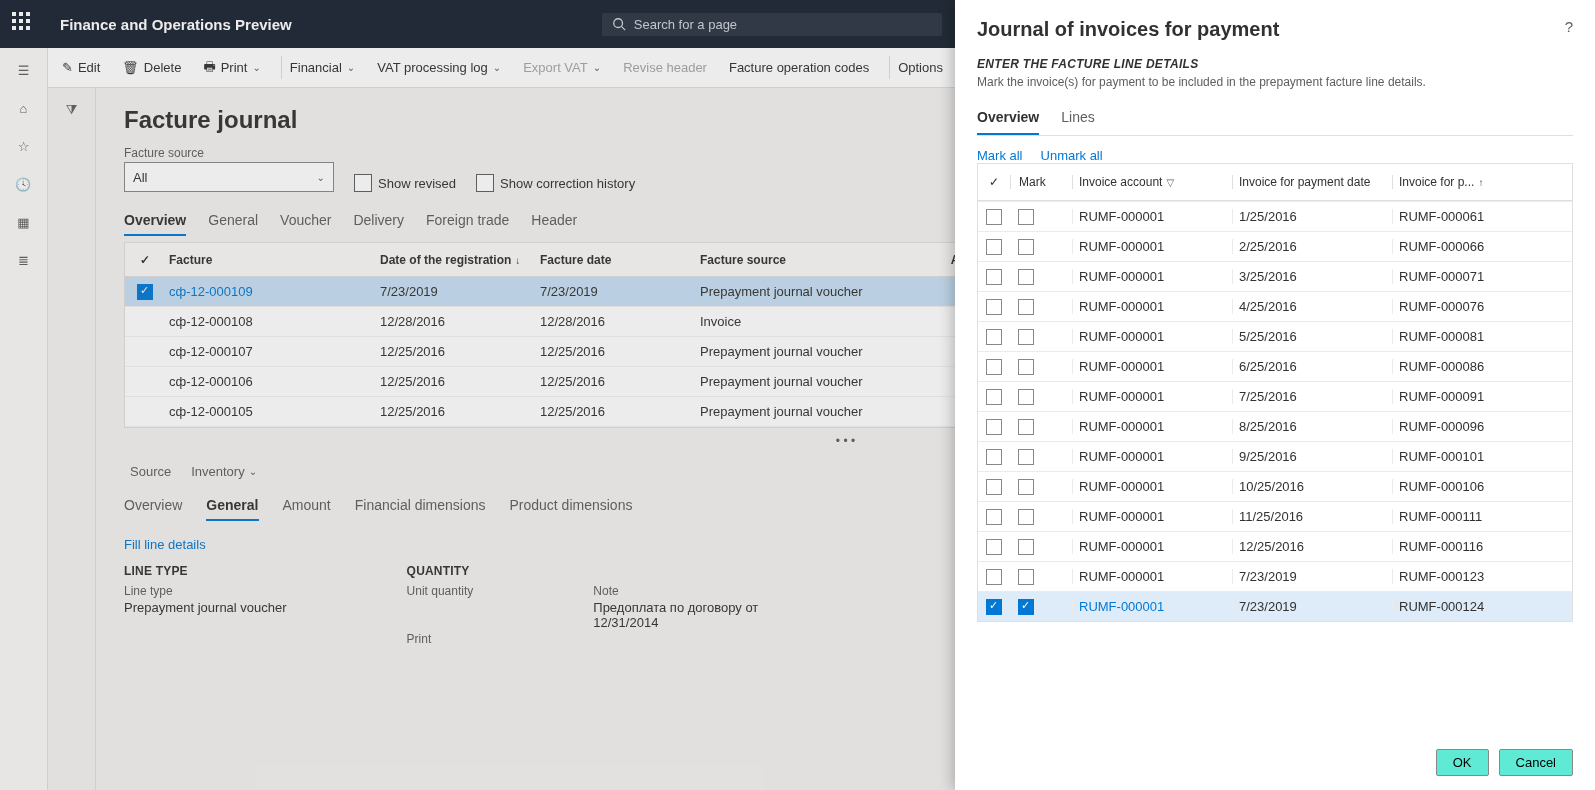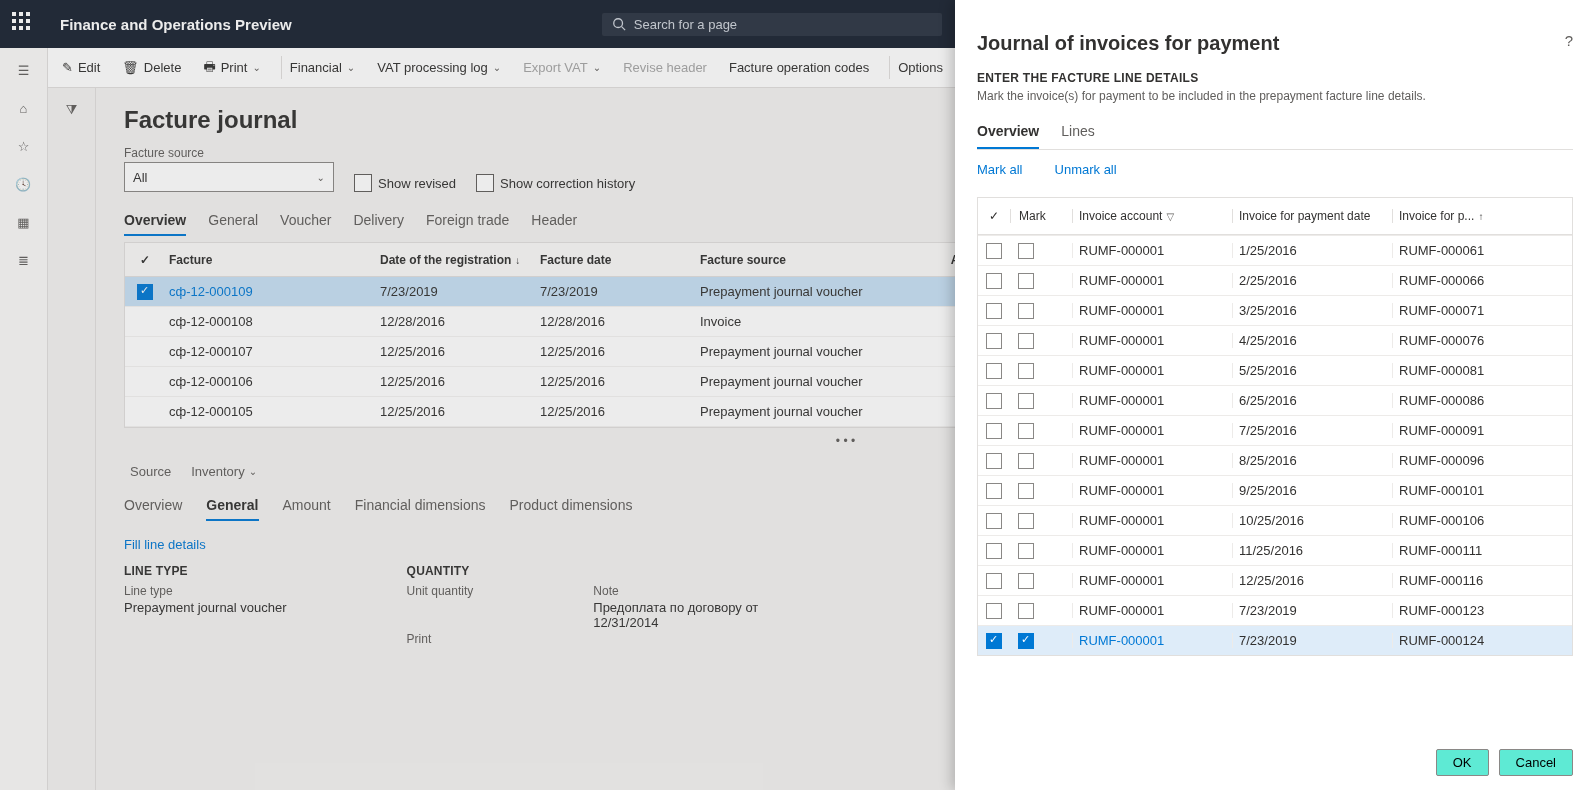--- a/index.html
+++ b/index.html
@@ -68,29 +68,29 @@
   .fill-link { color:#0078d4; margin:6px 0 12px; display:inline-block; cursor:pointer;}
 
   
   .form-grid { display:flex; gap:120px; }
   .form-col h4 { font-size:12px; font-weight:600; margin-bottom:6px; letter-spacing:0.2px;}
   .form-col label { font-size:12px; color:#605e5c; display:block; margin-bottom:2px;}
   .form-col .val { font-size:13px; margin-bottom:14px; min-height:18px;}
 
   
   .overlay { position:absolute; inset:0; background:rgba(100,100,100,0.12); pointer-events:none; z-index:4;}
-  .panel { position:absolute; top:0; right:0; width:640px; bottom:0; background:#fff; box-shadow:-4px 0 12px rgba(0,0,0,0.2); z-index:5; padding:32px 22px 14px; display:flex; flex-direction:column; pointer-events:auto;}
+  .panel { position:absolute; top:0; right:0; width:640px; bottom:0; background:#fff; box-shadow:-4px 0 12px rgba(0,0,0,0.2); z-index:5; padding:18px 22px 14px; display:flex; flex-direction:column; pointer-events:auto;}
   .panel-head { display:flex; justify-content:space-between; align-items:flex-start;}
   .panel-title { font-size:20px; font-weight:600; }
-  .panel-subhead { font-size:12px; font-weight:600; letter-spacing:0.3px; margin-top:16px; color:#323130;}
+  .panel-subhead { font-size:12px; font-weight:600; letter-spacing:0.3px; margin-top:16px; color:#323130;font-style:italic;}
   .panel-sub { font-size:12px; color:#605e5c; margin-top:4px; }
   .panel-tabs { display:flex; gap:22px; margin-top:14px; border-bottom:1px solid #e1dfdd;}
   .panel-tabs .tab { padding-bottom:8px; }
 
-  .mark-links { display:flex; gap:32px; margin:12px 0 20px; }
+  .mark-links { display:flex; gap:18px; margin:12px 0 0; }
   .mark-links span { color:#0078d4; cursor:pointer;}
 
   .pgrid { border:1px solid #e1dfdd; flex:0 0 auto; font-size:13px; }
   .pgrid-scroll { max-height: 478px; overflow-y:auto; border-top:1px solid #e1dfdd;}
   .pgrid-head { display:flex; height:36px; align-items:center; font-size:12px; }
   .pgrid-row { display:flex; height:30px; align-items:center; border-top:1px solid #edebe9;}
   .pgrid-row.sel { background:#deecf9; }
   .pg-sel { width:32px; text-align:center;}
   .pg-mark { width:62px; padding-left:8px;}
   .pg-acct { width:160px; padding-left:6px; border-left:1px solid #edebe9;}

